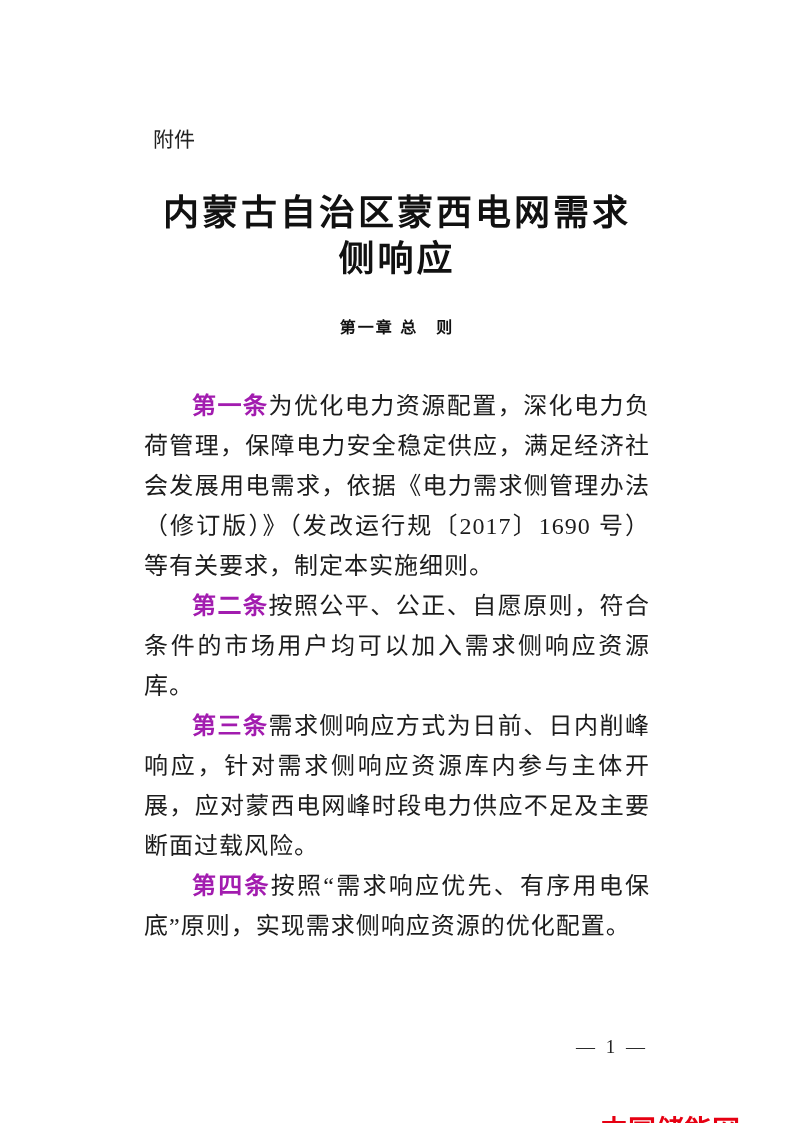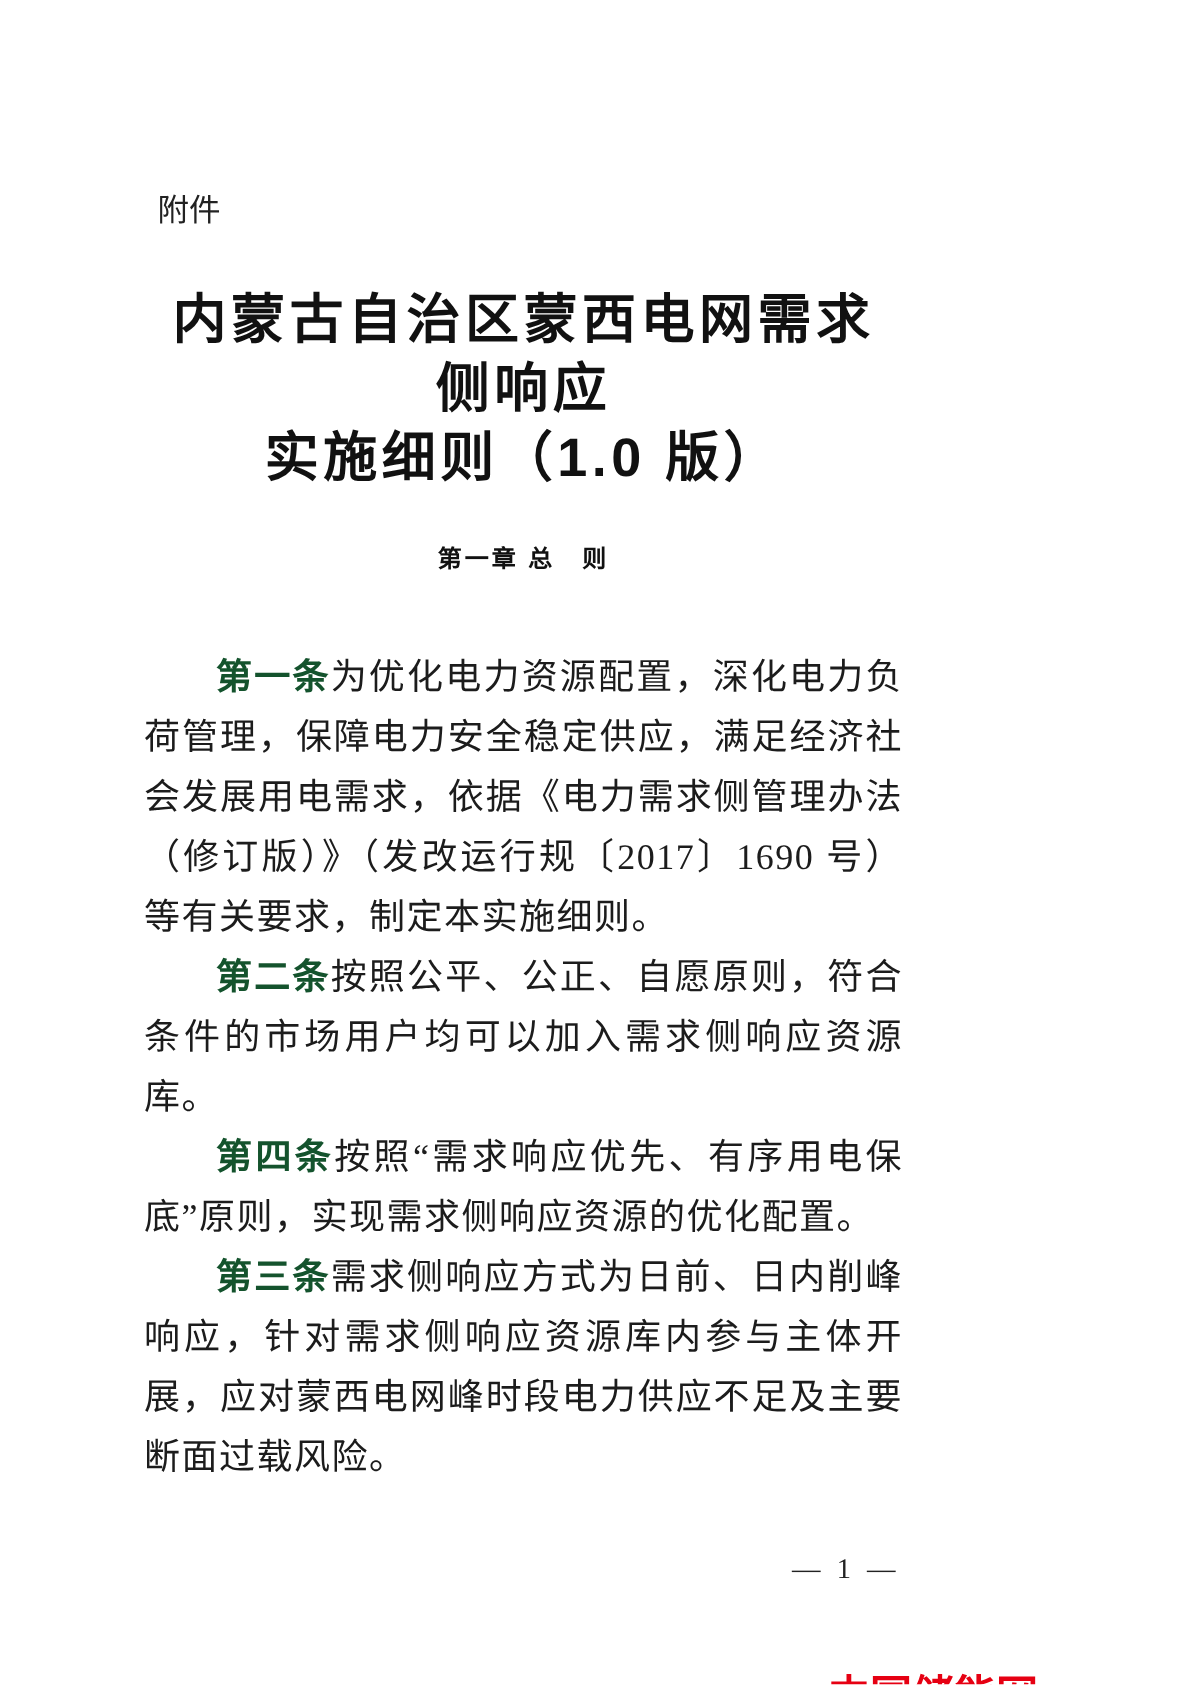--- a/index.html
+++ b/index.html
@@ -8,20 +8,21 @@
     background: #ffffff;
   }
   .page {
     position: relative;
     width: 696px;
     height: 1123px;
     background: #ffffff;
     overflow: hidden;
     font-family: "Liberation Serif", "DejaVu Serif", serif;
     color: #1a1a1a;
+    padding-left: 48px;
   }
   .content {
     margin: 0 94px 0 96px;
   }
   .attachment {
     margin-top: 126px;
     margin-left: 9px;
     font-size: 21px;
     line-height: 28px;
     color: #222;
@@ -66,21 +67,21 @@
   .para.first-after-heading {
     margin-top: 42px;
   }
   .para.after-ch2 {
     margin-top: 32px;
   }
   .para .lead {
     font-family: "Liberation Sans", "DejaVu Sans", sans-serif;
     font-weight: bold;
     margin-right: 0;
-    color: #14532d;
+    color: #a21caf;
   }
   .page-number {
     position: absolute;
     top: 1036px;
     right: 96px;
     font-size: 19px;
     letter-spacing: 3px;
     color: #222;
     font-family: "Liberation Serif", "DejaVu Serif", serif;
   }
@@ -111,32 +112,31 @@
 </head>
 <body>
 
 <div class="page">
   <div class="content">
 
     <div class="attachment">附件</div>
 
     <div class="doc-title">
       <div>内蒙古自治区蒙西电网需求侧响应</div>
-      <div>实施细则（1.0 版）</div>
     </div>
 
     <div class="chapter-heading ch1">第一章 总　则</div>
 
     <p class="para first-after-heading"><span class="lead">第一条</span><span>为优化电力资源配置，深化电力负荷管理，保障电力安全稳定供应，满足经济社会发展用电需求，依据《电力需求侧管理办法（修订版）》（发改运行规〔2017〕1690 号）等有关要求，制定本实施细则。</span></p>
 
     <p class="para"><span class="lead">第二条</span><span>按照公平、公正、自愿原则，符合条件的市场用户均可以加入需求侧响应资源库。</span></p>
 
+    <p class="para"><span class="lead">第三条</span><span>需求侧响应方式为日前、日内削峰响应，针对需求侧响应资源库内参与主体开展，应对蒙西电网峰时段电力供应不足及主要断面过载风险。</span></p>
+
     <p class="para"><span class="lead">第四条</span><span>按照“需求响应优先、有序用电保底”原则，实现需求侧响应资源的优化配置。</span></p>
-
-    <p class="para"><span class="lead">第三条</span><span>需求侧响应方式为日前、日内削峰响应，针对需求侧响应资源库内参与主体开展，应对蒙西电网峰时段电力供应不足及主要断面过载风险。</span></p>
 
 
 
   </div>
 
   <div class="page-number">— 1 —</div>
 
   <div class="logo">
       <span class="logo-cn">中国储能网</span>
   </div>

